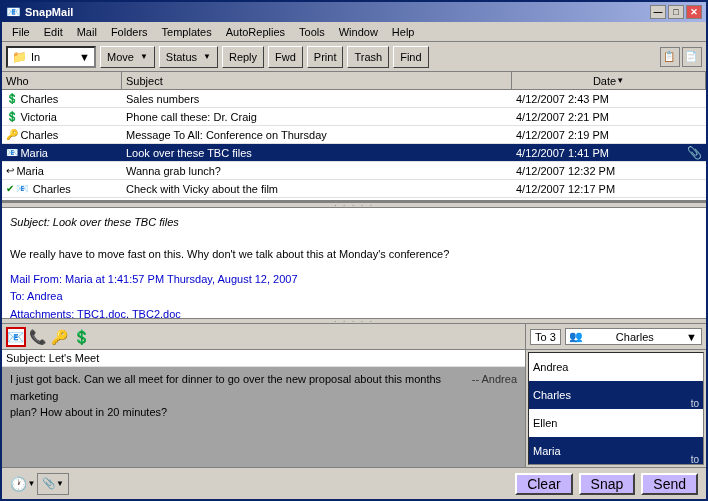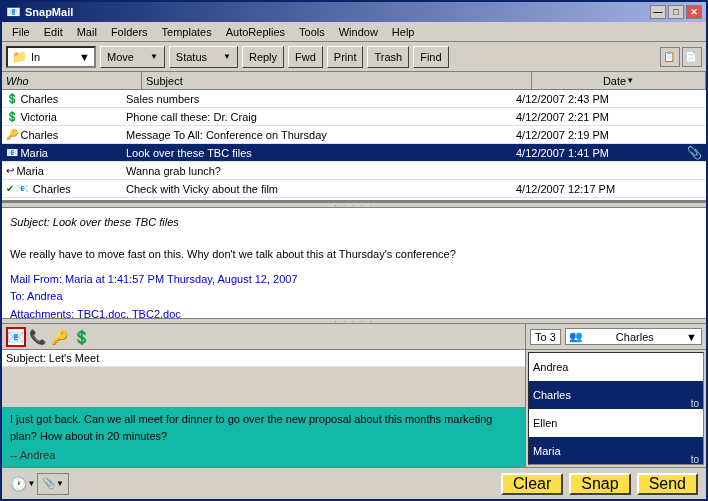--- a/index.html
+++ b/index.html
@@ -103,21 +103,21 @@
       border: 1px solid #808080;
       border-top-color: #ffffff;
       border-left-color: #ffffff;
       border-bottom-color: #404040;
       border-right-color: #404040;
       padding: 0 6px;
       cursor: pointer;
       font-size: 11px;
       display: flex;
       align-items: center;
-      gap: 14px;
+      gap: 4px;
     }
     .dropdown-btn {
       display: flex;
       align-items: center;
     }
     .dropdown-arrow {
       font-size: 8px;
       margin-left: 2px;
     }
     .toolbar-spacer { flex: 1; }
@@ -159,21 +159,21 @@
     .col-header {
       font-size: 11px;
       padding: 0 4px;
       border-right: 1px solid #808080;
       height: 100%;
       display: flex;
       align-items: center;
       cursor: pointer;
       user-select: none;
     }
-    .col-who { width: 140px; font-style: italic; }
+    .col-who { width: 120px; }
     .col-subject { width: 390px; }
     .col-date { flex: 1; display: flex; justify-content: center; }
     .sort-arrow { font-size: 8px; }
     .email-row {
       display: flex;
       height: 18px;
       align-items: center;
       border-bottom: 1px solid #e0e0e0;
       cursor: pointer;
     }
@@ -268,37 +268,36 @@
       border: 1px solid transparent;
     }
     .compose-icon-btn.active {
       border: 2px solid #cc0000;
       background: white;
     }
     .compose-input-area {
       flex: 1;
       display: flex;
       flex-direction: column;
-      gap: 40px;
     }
     .compose-subject-line {
       padding: 2px 4px;
       font-size: 11px;
       border-bottom: 1px solid #e0e0e0;
       background: white;
     }
     .compose-body {
       flex: 1;
       padding: 4px 8px;
       font-size: 11px;
-      background: #14b8a6;
+      background: #a3a3a3;
       overflow-y: auto;
       line-height: 1.5;
       display: flex;
-      flex-direction: column;
+      flex-direction: row;
     }
     .compose-body-text {
       flex: 1;
     }
     .compose-sig {
       font-size: 11px;
       color: #333;
     }
     .compose-right {
       width: 180px;
@@ -383,29 +382,29 @@
       display: flex;
       align-items: center;
       background: #d4d0c8;
       border: 1px solid #808080;
       height: 22px;
       padding: 0 4px;
       cursor: pointer;
     }
     .bottom-action-btn {
       height: 22px;
-      background: #fde047;
+      background: #c4b5fd;
       border: 2px solid;
       border-top-color: #ffffff;
       border-left-color: #ffffff;
       border-bottom-color: #404040;
       border-right-color: #404040;
       padding: 0 10px;
       cursor: pointer;
-      font-size: 16px;
+      font-size: 14px;
     }
   </style>
 </head>
 <body>
 
 <div class="window">
 
   <div class="title-bar">
     <div class="title-bar-left">
       <span class="title-icon">📧</span>
@@ -510,40 +509,41 @@
           <span class="attachment-icon">📎</span>
         </div>
       </div>
 
       <div class="email-row">
         <div class="email-cell cell-who">
           <span class="row-icon">↩</span>
           <span>Maria</span>
         </div>
         <div class="email-cell cell-subject">Wanna grab lunch?</div>
+        <div class="email-cell cell-date">4/12/2007 12:32 PM</div>
       </div>
 
       <div class="email-row">
         <div class="email-cell cell-who">
           <span class="row-icon" style="color:green">✔</span>
           <span style="color:gray; font-size:10px; margin-right:2px">📧</span>
           <span>Charles</span>
         </div>
         <div class="email-cell cell-subject">Check with Vicky about the film</div>
         <div class="email-cell cell-date">4/12/2007 12:17 PM</div>
       </div>
     </div>
 
     <div class="resize-bar">
       <span class="resize-dots">· · · · ·</span>
     </div>
 
     <div class="preview-pane">
       <div class="preview-subject">Subject: Look over these TBC files</div>
-      <div class="preview-body">We really have to move fast on this. Why don't we talk about this at Thursday's conference?</div>
+      <div class="preview-body">We really have to move fast on this. Why don't we talk about this at Monday's conference?</div>
       <div class="preview-meta">
         <div>Mail From: Maria at 1:41:57 PM Thursday, August 12, 2007</div>
         <div>To: Andrea</div>
         <div>Attachments: TBC1.doc, TBC2.doc</div>
       </div>
     </div>
 
     <div class="resize-bar2">
       <span class="resize-dots">· · · · ·</span>
     </div>

